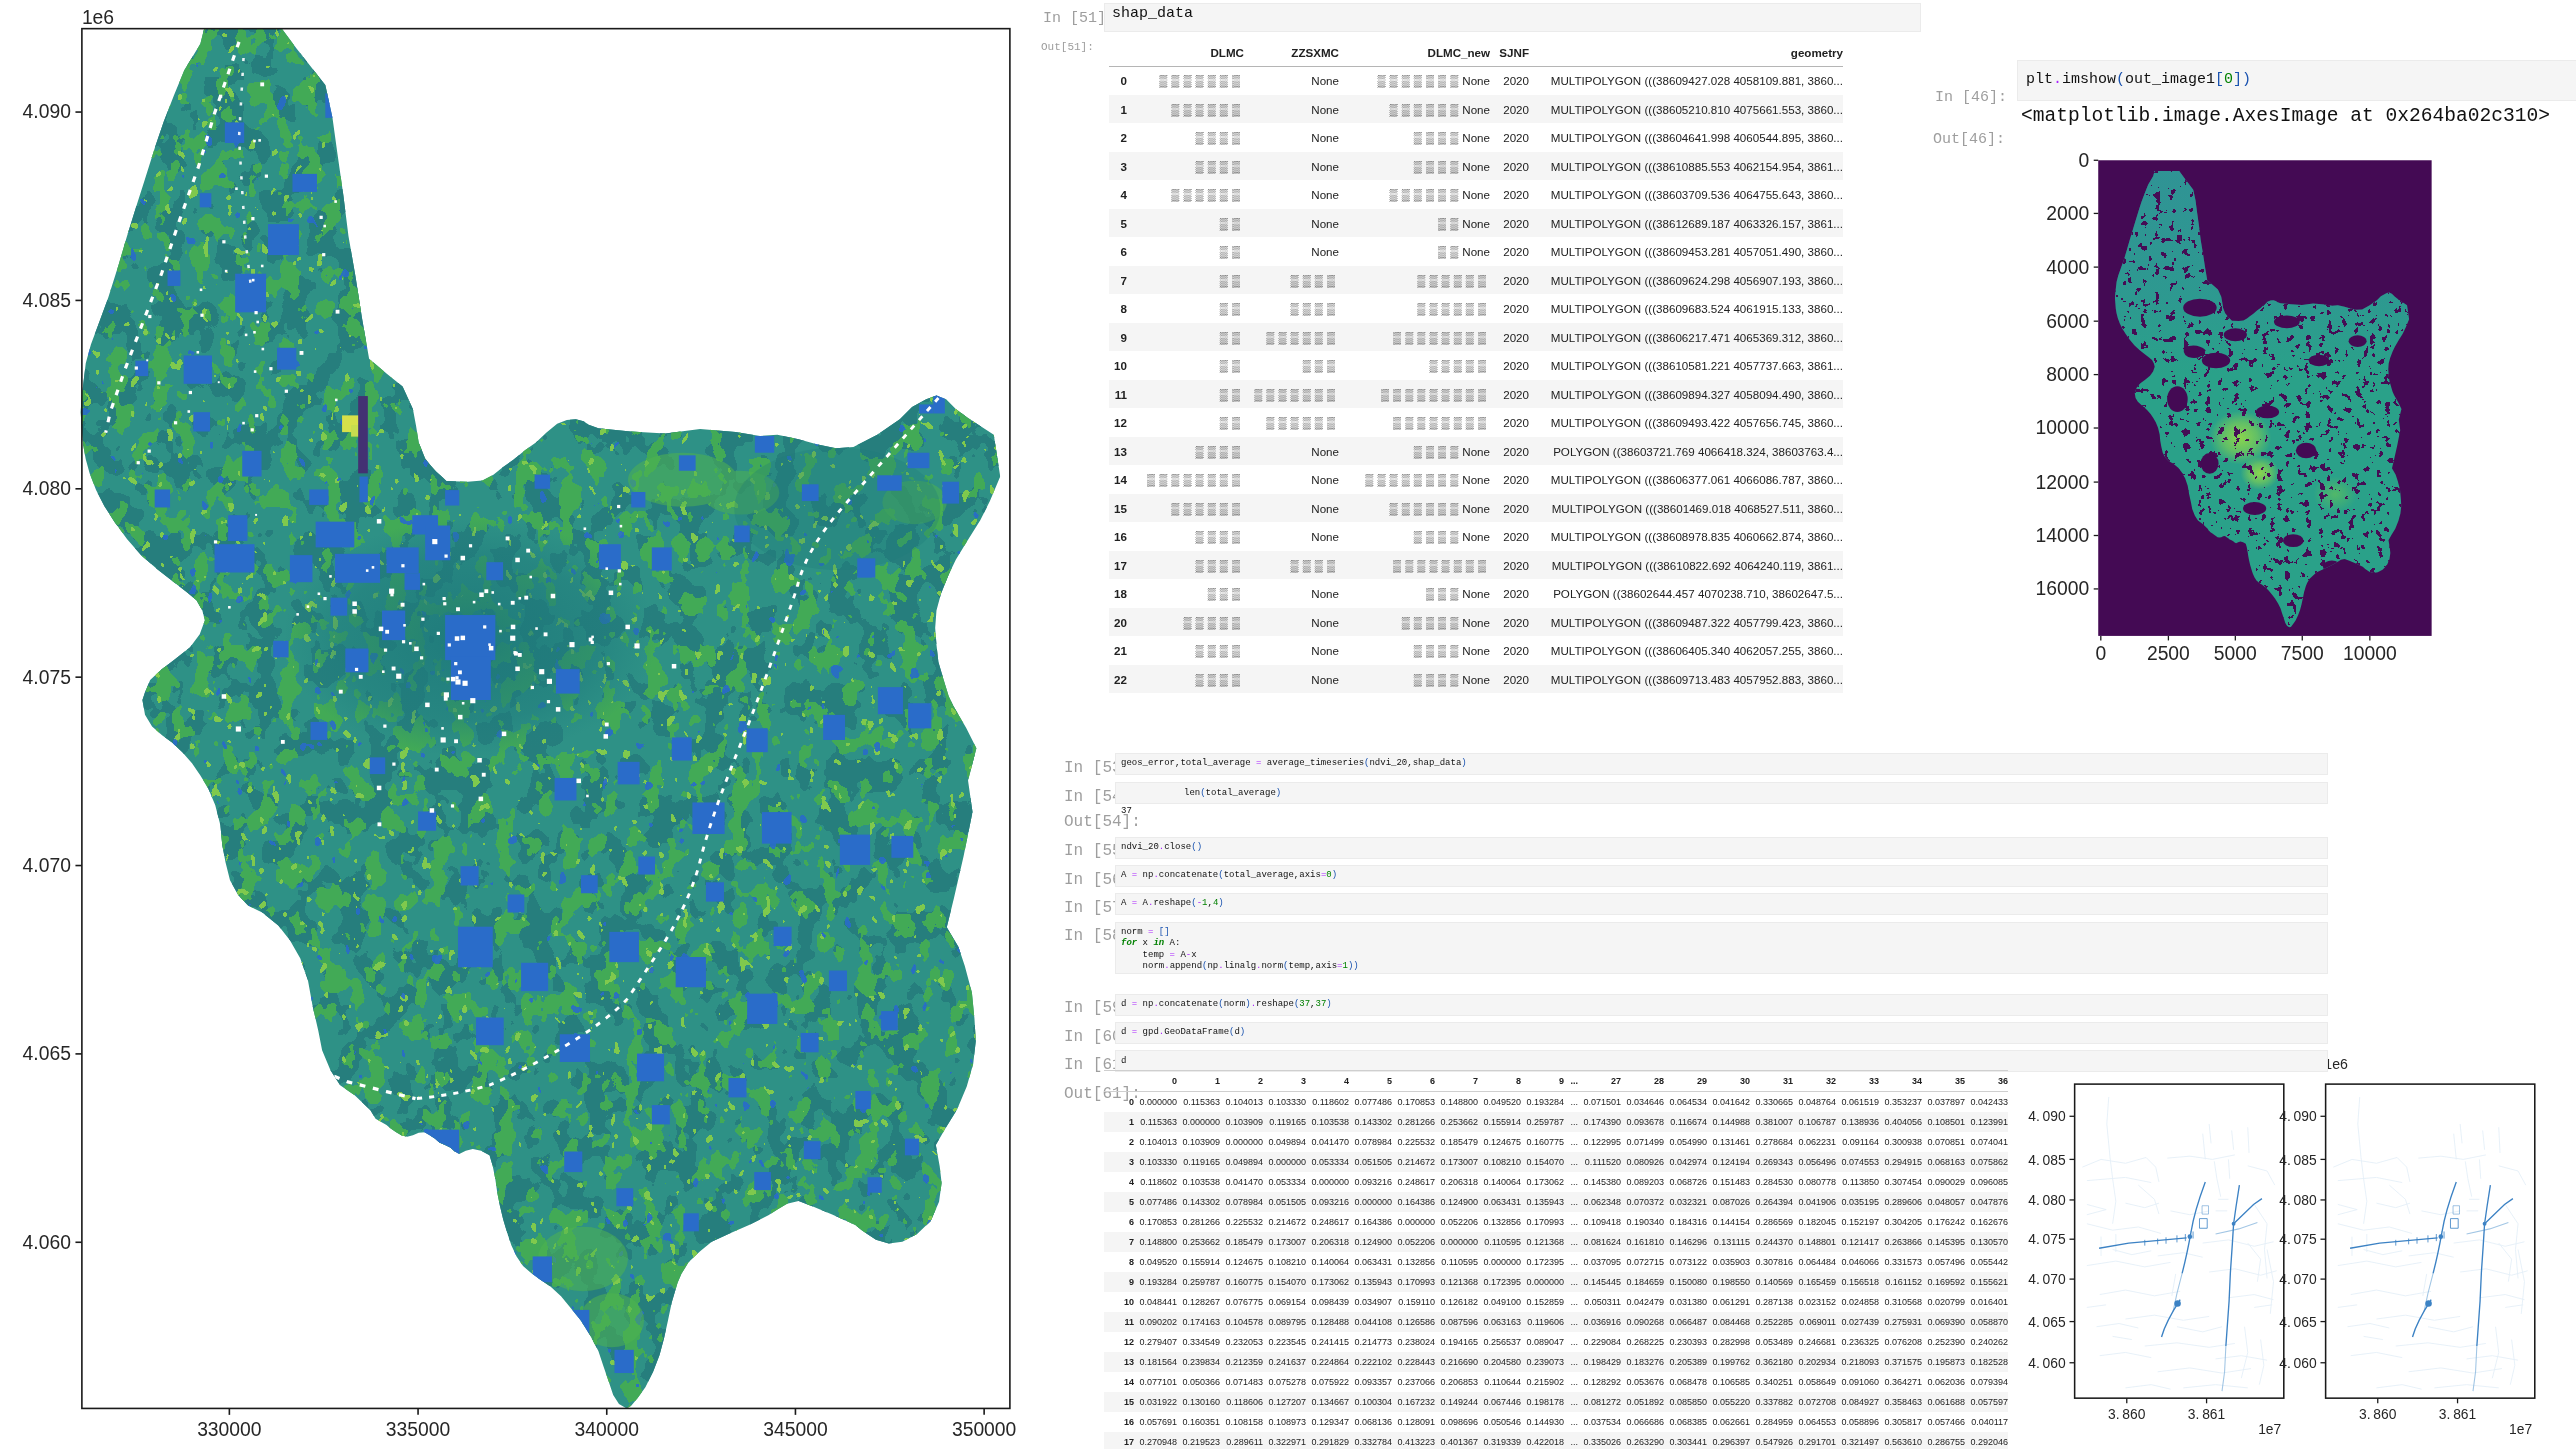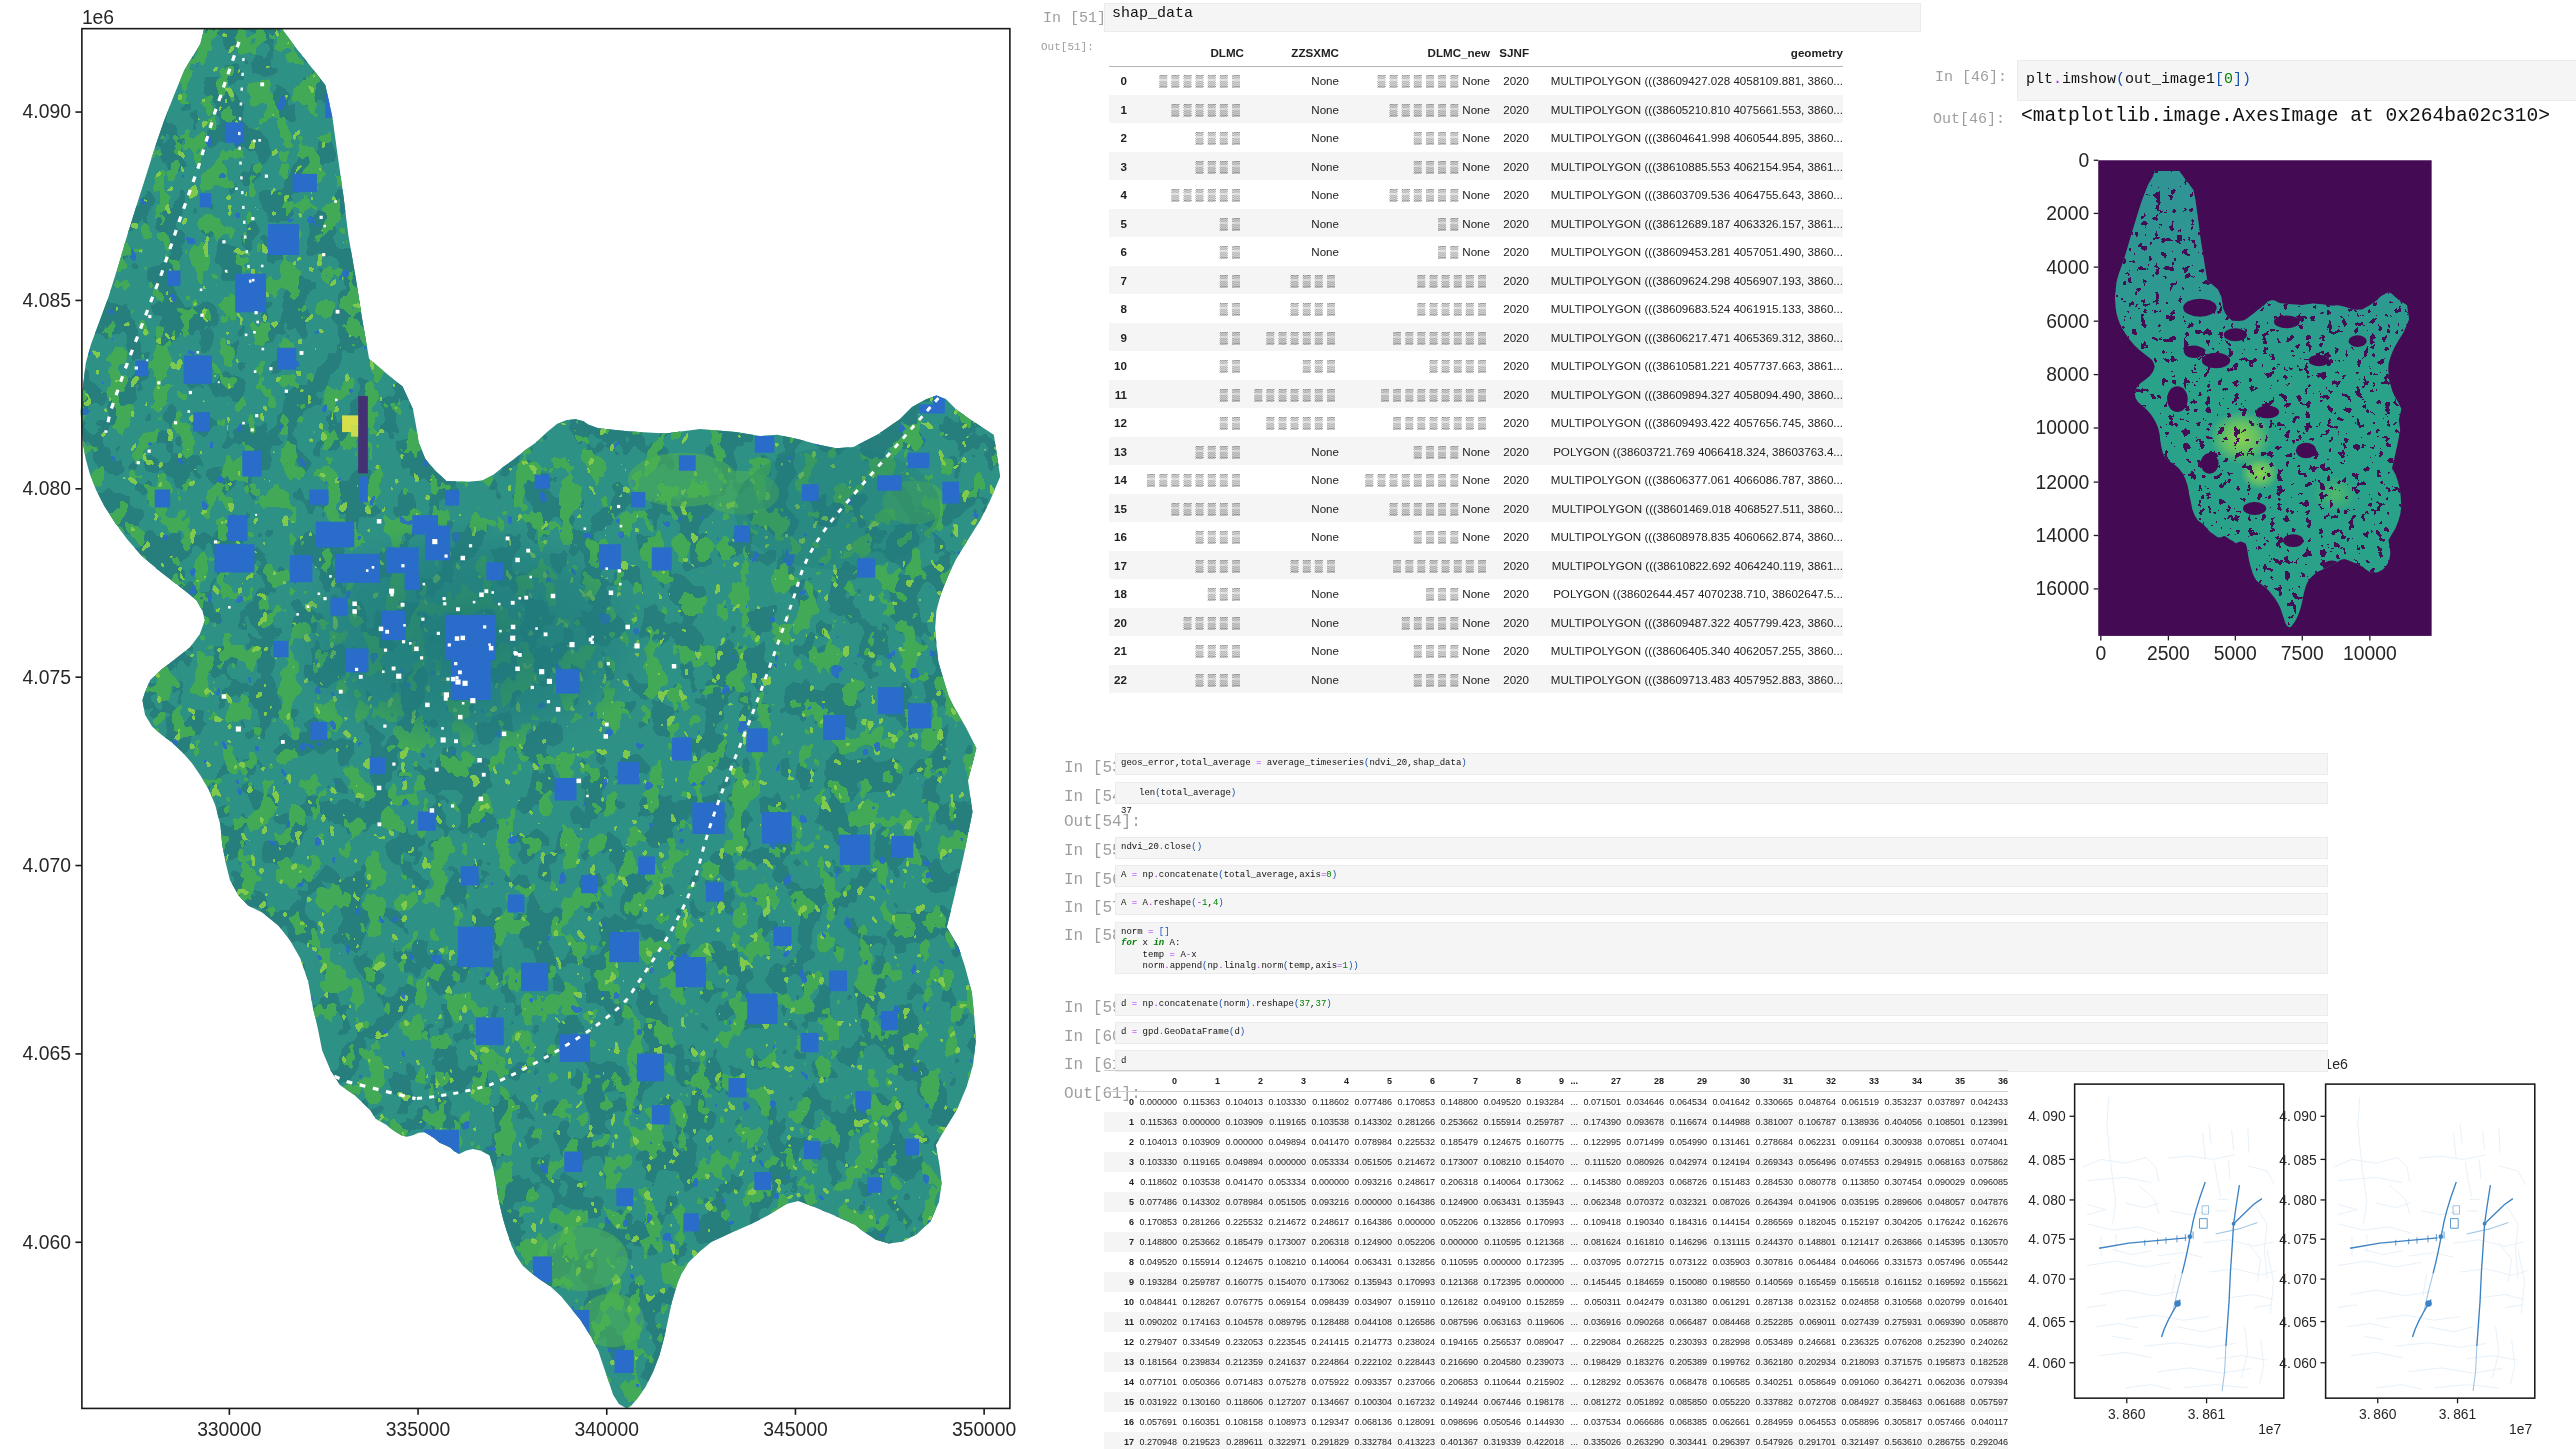--- a/index.html
+++ b/index.html
@@ -1,17 +1,17 @@
 <!DOCTYPE html>
 <html style="font-size:10.3px"><head><meta charset="utf-8">
 <style>
 * { margin:0; padding:0; box-sizing:border-box; }
 html,body { width:2576px; height:1449px; background:#fff; font-family:"Liberation Sans", sans-serif; overflow:hidden; }
 .prompt { position:absolute; font-family:"Liberation Mono", monospace; font-size:16px; color:#9e9e9e; white-space:pre; }
-.prompt46 { position:absolute; font-family:"Liberation Mono", monospace; font-size:15px; color:#9e9e9e; white-space:pre; }
+.prompt46 { position:absolute; font-family:"Liberation Mono", monospace; font-size:15px; color:#9e9e9e; white-space:pre;margin-top:20px; }
 .inbox { position:absolute; background:#f5f5f5; border:0.6px solid #ebebeb; }
 .code { position:absolute; font-family:"Liberation Mono", monospace; color:#111; white-space:pre; }
 .code2 { position:absolute; font-family:"Liberation Mono", monospace; font-size:9px; line-height:11.4px; color:#111; white-space:pre; }
 .code46 { position:absolute; font-family:"Liberation Mono", monospace; font-size:15px; color:#111; white-space:pre; }
 .out46 { position:absolute; font-family:"Liberation Mono", monospace; font-size:19.6px; color:#111; white-space:pre; }
 .k { color:#008000; font-weight:bold;font-style:italic; }
 .n { color:#008000; }
 .o { color:#aa22ff; }
 .p { color:#1a53b0; }
 .hz { letter-spacing:3.9px; color:#1a1a1a; }
@@ -866,21 +866,21 @@
         <td>MULTIPOLYGON (((38609713.483 4057952.883, 3860...</td>
       </tr>
 
 </tbody>
 </table>
 <div class="prompt" style="left:1064px;top:759px">In&nbsp;[53]:</div>
 <div class="inbox" style="left:1115px;top:753px;width:1213px;height:22px"></div>
 <div class="code2" style="left:1121px;top:758px">geos_error,total_average <span class="o">=</span> average_timeseries<span class="p">(</span>ndvi_20,shap_data<span class="p">)</span></div>
 <div class="prompt" style="left:1064px;top:788px">In&nbsp;[54]:</div>
 <div class="inbox" style="left:1115px;top:782px;width:1213px;height:22px"></div>
-<div class="code2" style="left:1139px;top:788px">len<span class="p">(</span>total_average<span class="p">)</span></div>
+<div class="code2" style="left:1184px;top:788px">len<span class="p">(</span>total_average<span class="p">)</span></div>
 <div class="prompt" style="left:1064px;top:813px">Out[54]:</div>
 <div class="code2" style="left:1121px;top:806px">37</div>
 <div class="prompt" style="left:1064px;top:842px">In&nbsp;[55]:</div>
 <div class="inbox" style="left:1115px;top:837px;width:1213px;height:22px"></div>
 <div class="code2" style="left:1121px;top:842px">ndvi_20<span class="o">.</span>close<span class="p">()</span></div>
 <div class="prompt" style="left:1064px;top:871px">In&nbsp;[56]:</div>
 <div class="inbox" style="left:1115px;top:865px;width:1213px;height:22px"></div>
 <div class="code2" style="left:1121px;top:870px">A <span class="o">=</span> np<span class="o">.</span>concatenate<span class="p">(</span>total_average,axis<span class="o">=</span><span class="n">0</span><span class="p">)</span></div>
 <div class="prompt" style="left:1064px;top:899px">In&nbsp;[57]:</div>
 <div class="inbox" style="left:1115px;top:893px;width:1213px;height:22px"></div>

